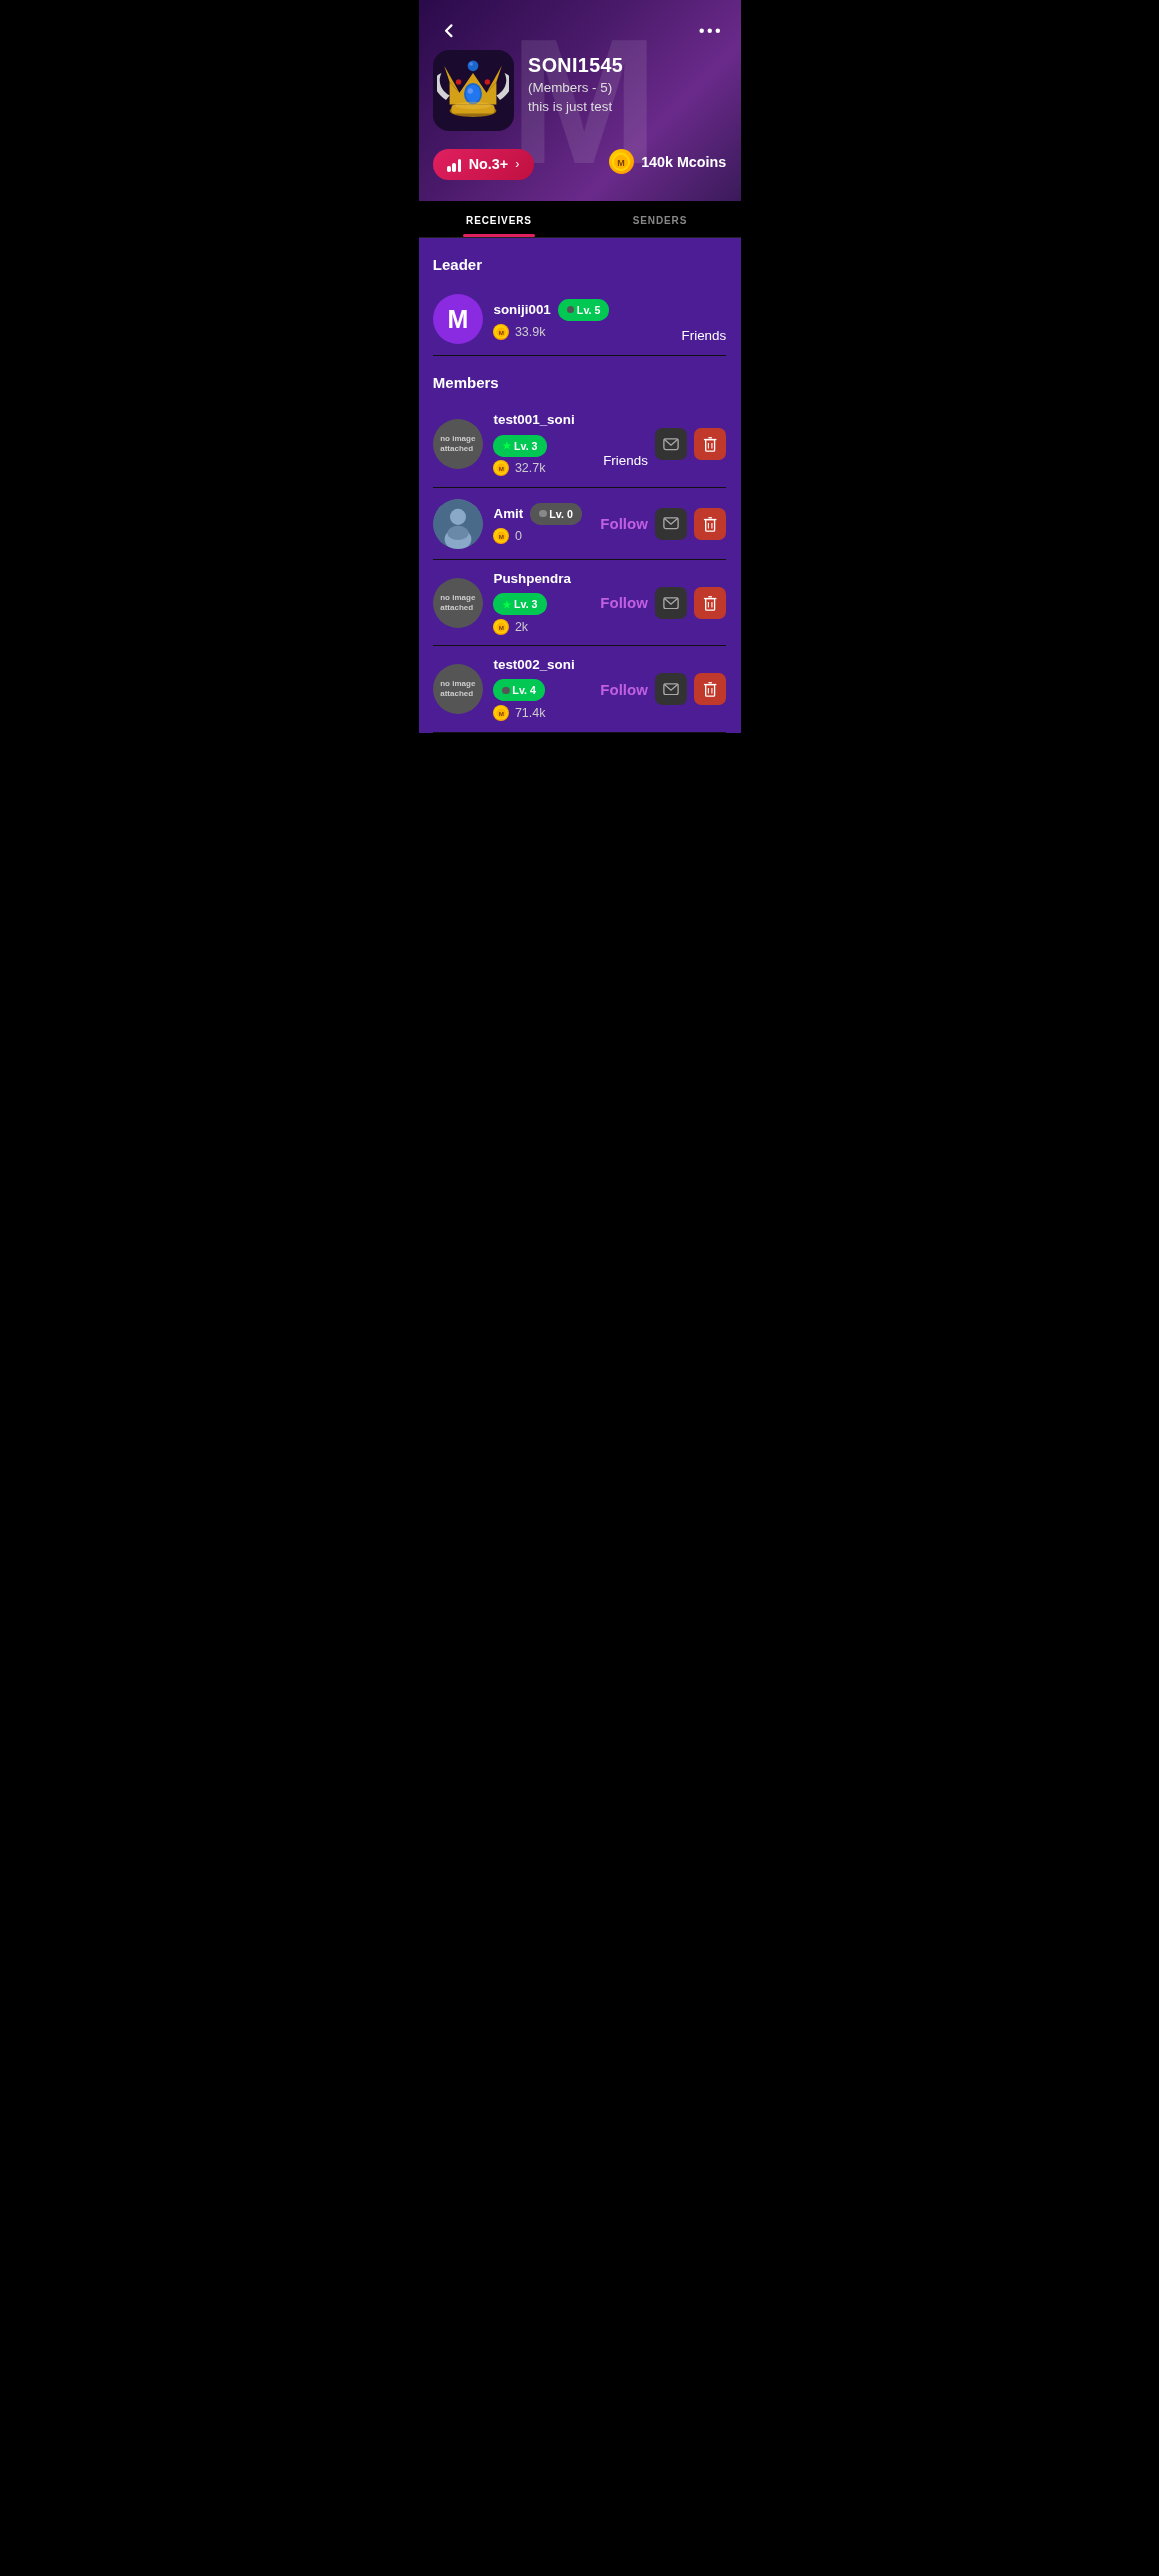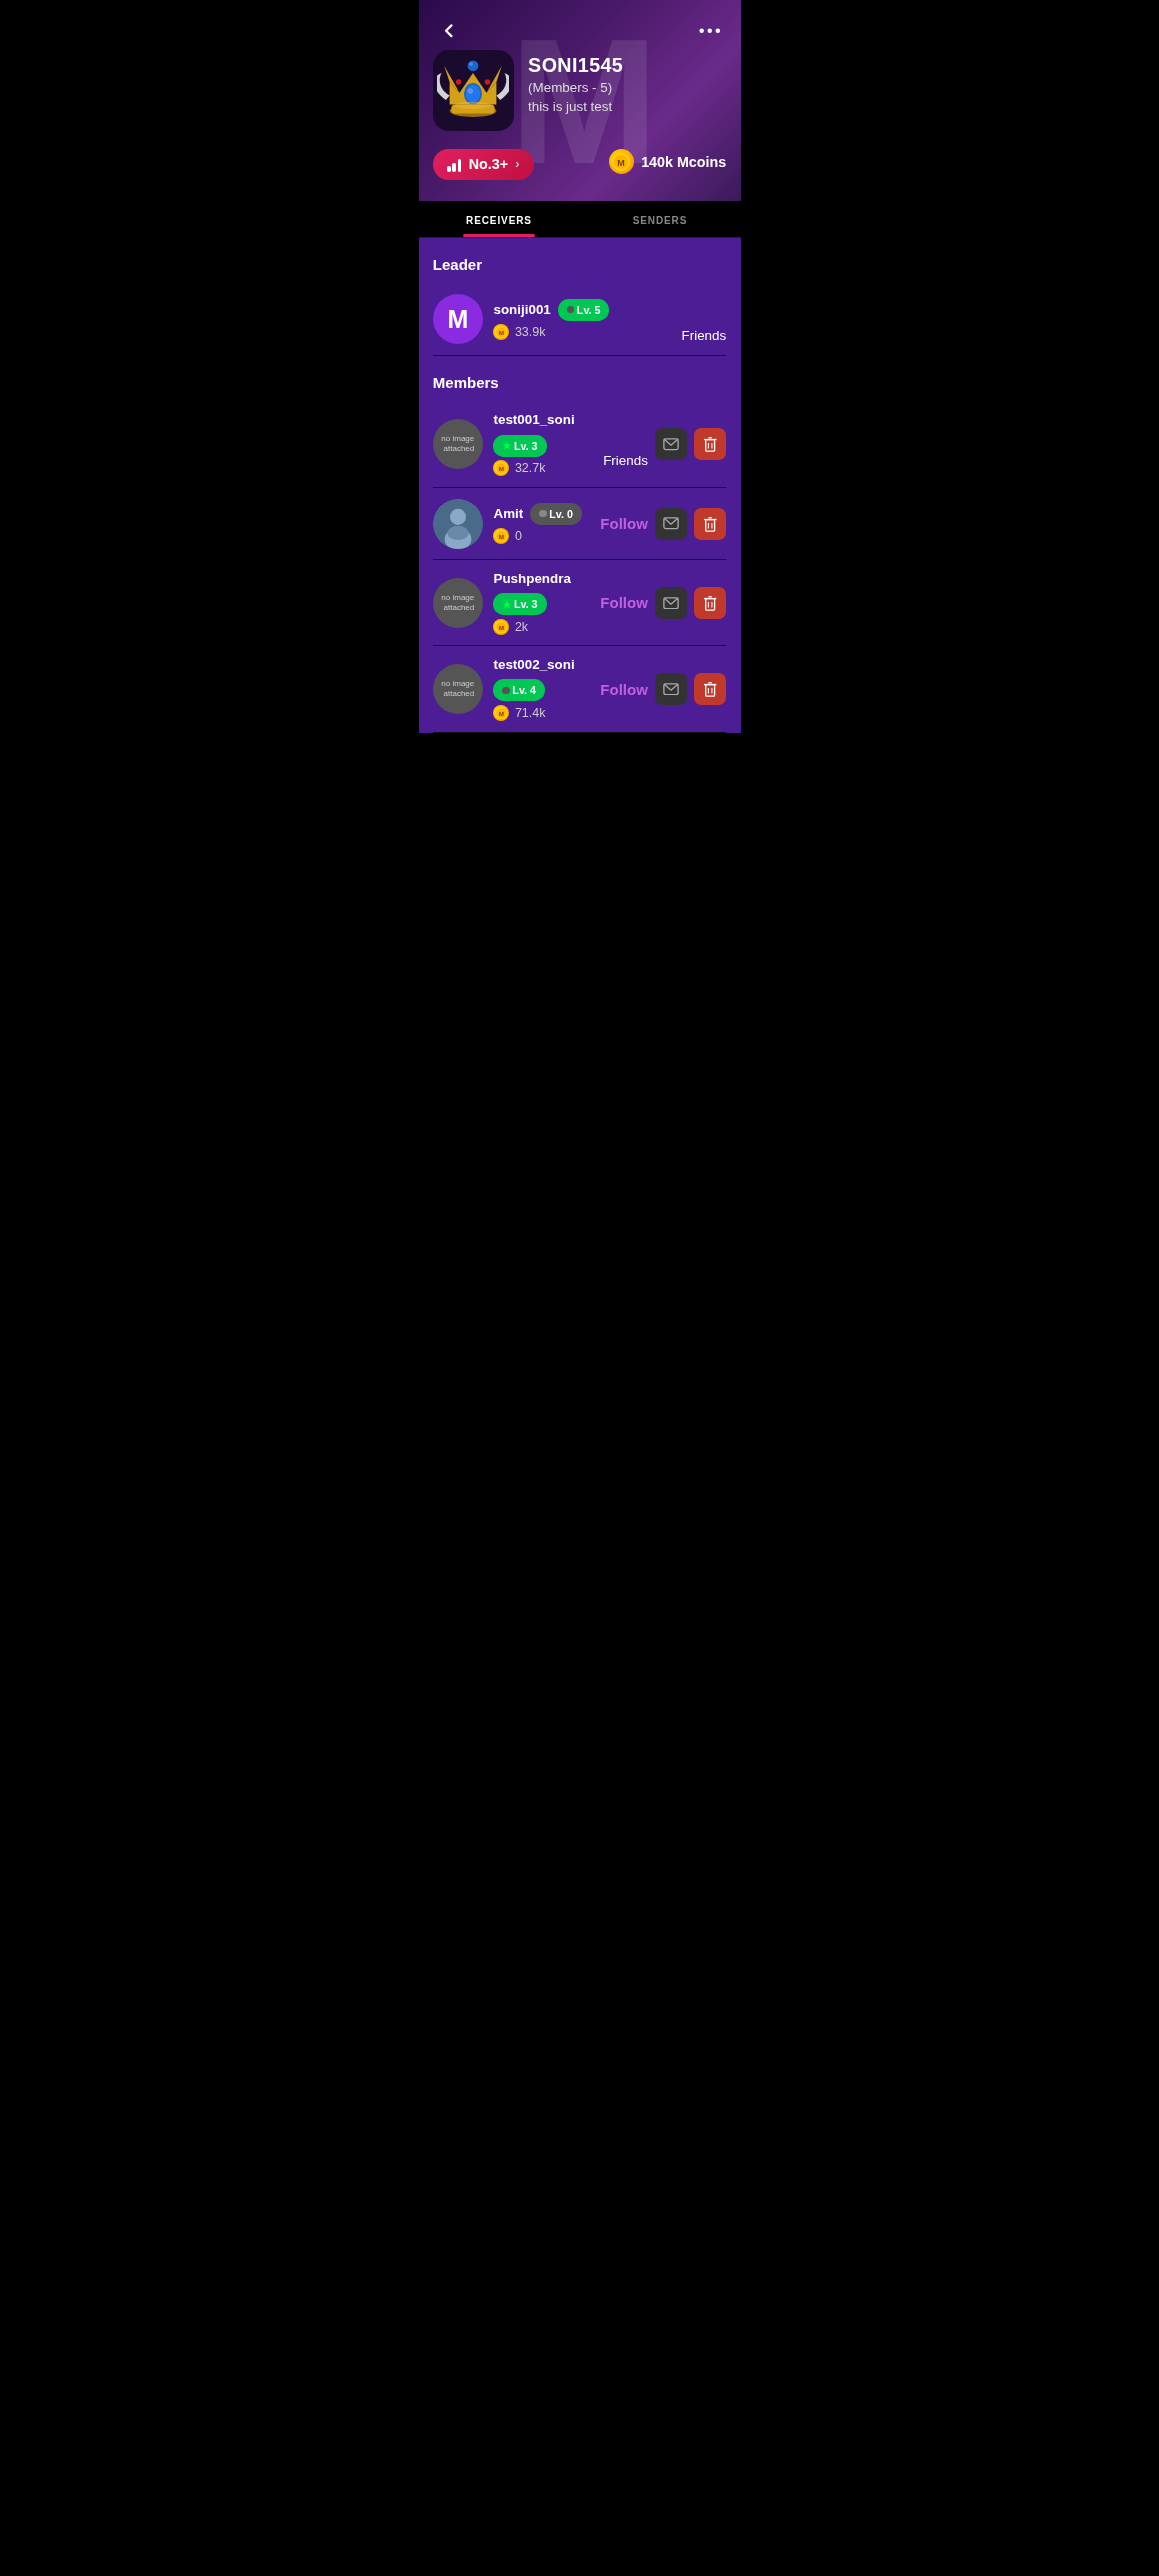--- a/index.html
+++ b/index.html
@@ -276,22 +276,23 @@
 
     .avatar-gray {
       background: #555;
       display: flex;
       align-items: center;
       justify-content: center;
       width: 100%;
       height: 100%;
       font-size: 8px;
       color: #ccc;
-      text-align: right;
+      text-align: left;
       line-height: 1.3;
+      font-weight: bold;
     }
 
     
     .person-silhouette {
       width: 100%;
       height: 100%;
       background: linear-gradient(180deg, #5a7a9a 30%, #3a5a7a 100%);
       border-radius: 50%;
       display: flex;
       align-items: center;

